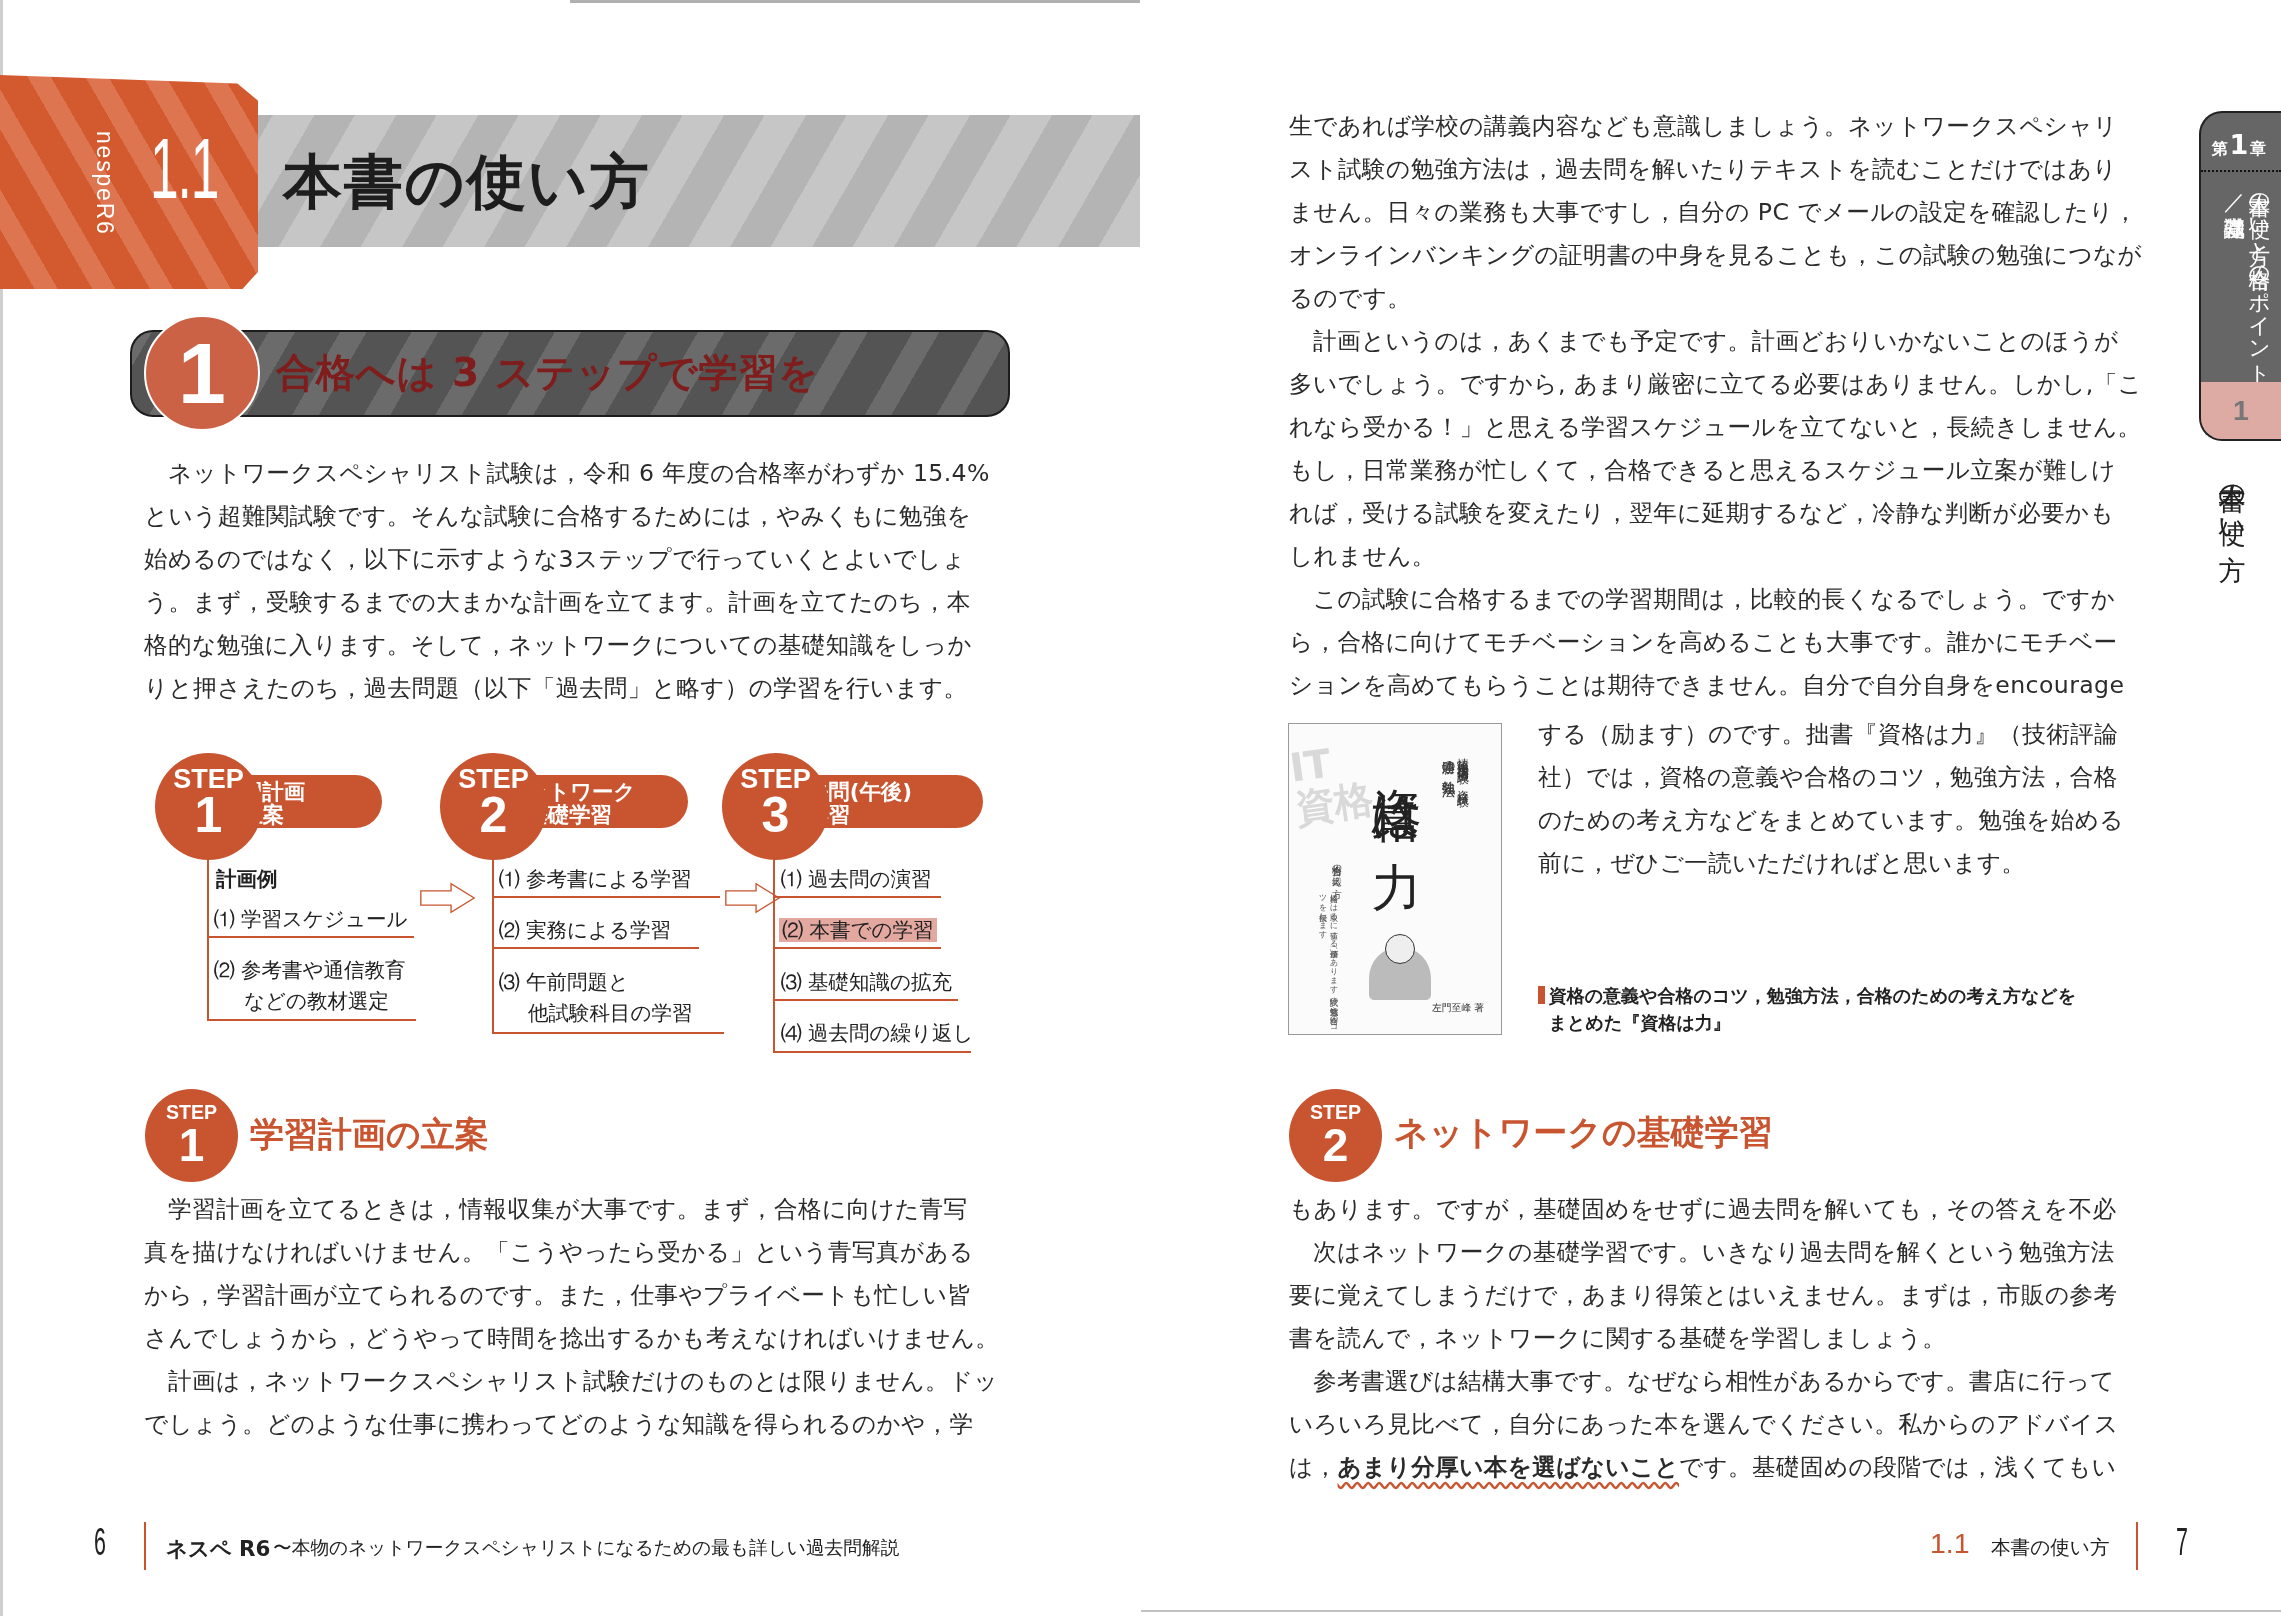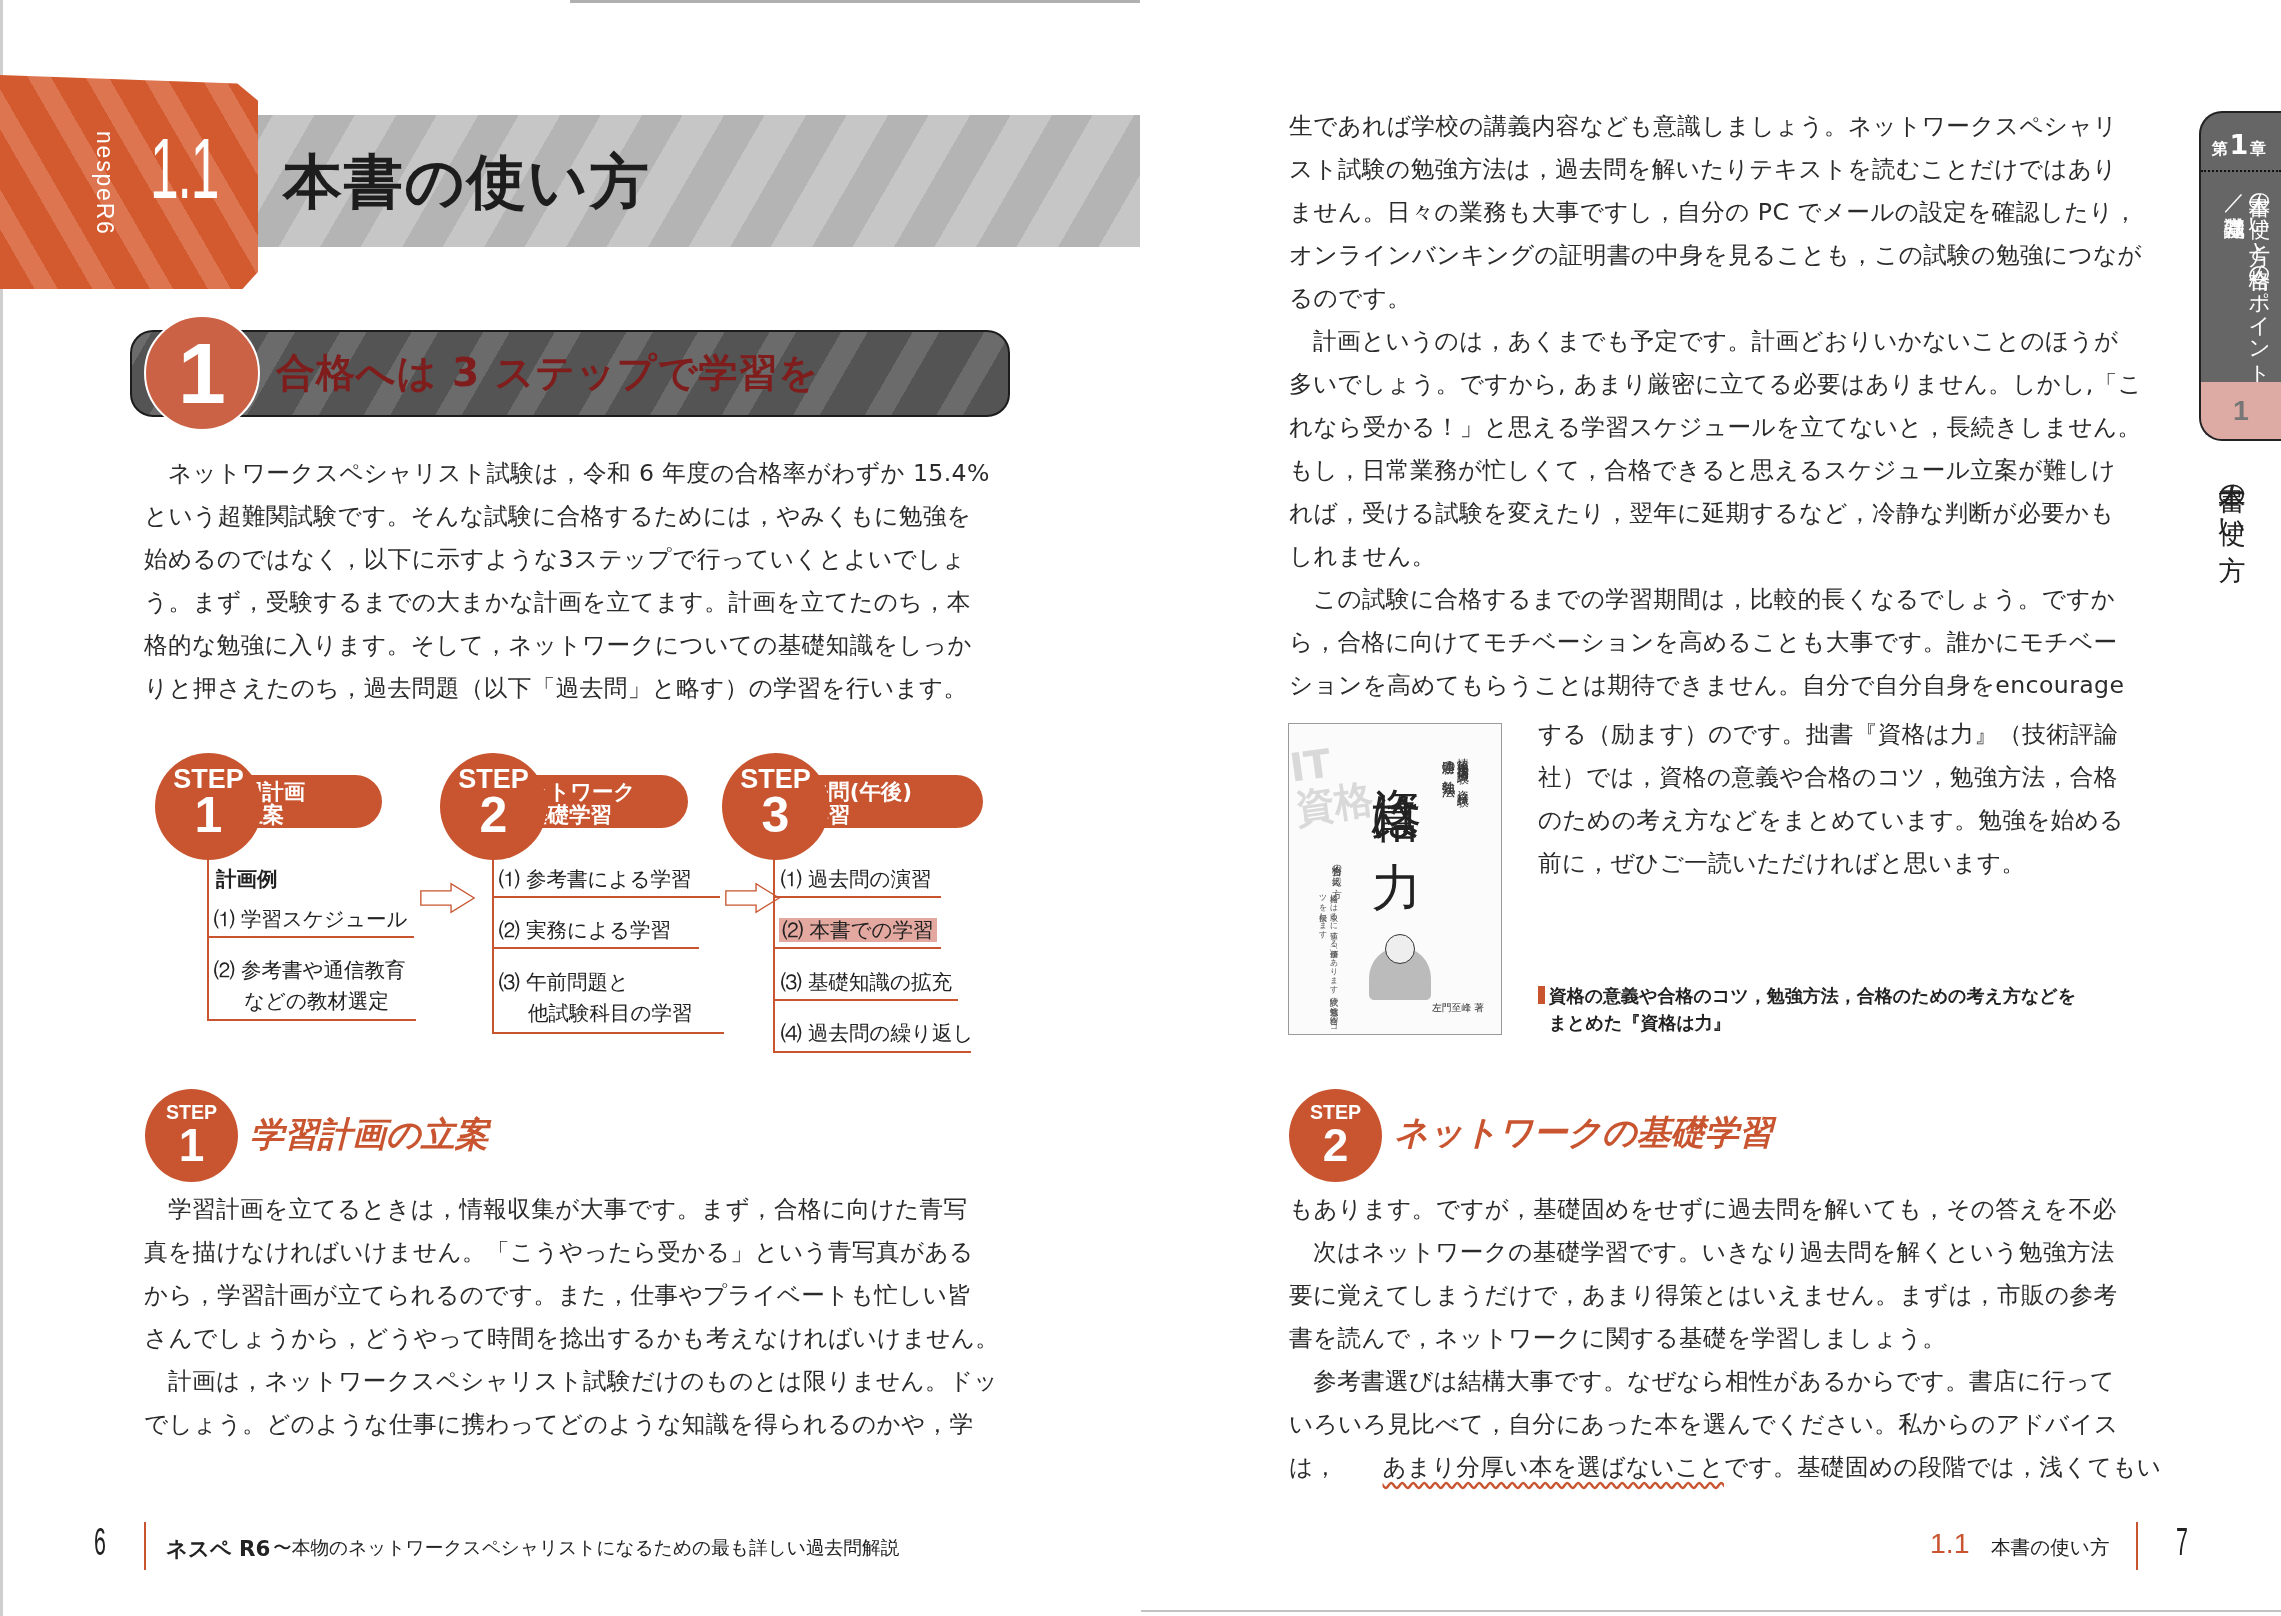--- a/index.html
+++ b/index.html
@@ -71,21 +71,21 @@
   .step-underline { position: absolute; height: 1.8px; background: #c8552f; }
   .arrow-icon { position: absolute; }
 
   
   .sub-circle {
     position: absolute; width: 93px; height: 93px; border-radius: 50%; background: #c8552f; color: #fff;
     text-align: center; font-family: "Liberation Sans", sans-serif; font-weight: bold;
   }
   .sub-circle .lbl { display: block; font-size: 19.6px; margin-top: 12.5px; line-height: 21.4px; }
   .sub-circle .num { display: block; font-size: 46px; line-height: 45px; }
-  .sub-title { position: absolute; color: #c8552f; font-size: 34px; font-weight: bold; font-style: italic; }
+  .sub-title { position: absolute; color: #c8552f; font-size: 34px; font-weight: bold; }
 
   
   .folio { position: absolute; font-family: "Liberation Sans", sans-serif; font-size: 39px; color: #222; transform: scaleX(0.55); }
   .foot-rule { position: absolute; width: 1.8px; height: 48px; background: #c8552f; }
   .foot-title { position: absolute; font-size: 21.4px; font-weight: bold; color: #222; }
   .foot-sub { position: absolute; font-size: 18.7px; color: #222; }
   .foot-sec { position: absolute; font-size: 28.5px; color: #c8552f; font-family: "Liberation Sans", sans-serif; }
   .foot-sectitle { position: absolute; font-size: 19.6px; color: #222; }
 
   
@@ -98,21 +98,21 @@
   .book .sub2 { position: absolute; left: 150px; top: 25px; writing-mode: vertical-rl; font-size: 13.4px; color: #333; letter-spacing: 1.8px; }
   .book .side { position: absolute; left: 41px; top: 134px; writing-mode: vertical-rl; font-size: 9.8px; color: #444; }
   .book .side2 { position: absolute; left: 27px; top: 165px; writing-mode: vertical-rl; font-size: 8px; color: #555; }
   .book .author { position: absolute; left: 143px; top: 278px; font-size: 9.8px; color: #333; }
   .book .figure { position: absolute; left: 80px; top: 223px; width: 62px; height: 53px; border-radius: 31px 31px 5.3px 5.3px; background: #bbb; }
   .book .face { position: absolute; left: 96px; top: 210px; width: 30px; height: 30px; border-radius: 50%; background: #eee; border: 1.8px solid #333; }
 
   .caption { position: absolute; left: 1538px; top: 982px; font-size: 18px; font-weight: bold; color: #222; line-height: 27px; }
   .caption .mark { display: inline-block; width: 7.1px; height: 18px; background: #c8552f; margin-right: 3.6px; vertical-align: -1.8px; }
 
-  .wavy { text-decoration: underline wavy #c8552f; text-underline-offset: 7.1px; font-weight: normal; margin-left: 45px; }
+  .wavy { text-decoration: underline wavy #c8552f; text-underline-offset: 7.1px; font-weight: bold; }
 
   
   .thumb {
     position: absolute; left: 2199px; top: 111px; width: 82px; height: 330px; background: #666;
     border-radius: 23px 0 0 23px; border: 2.7px solid #222; border-right: none; overflow: hidden;
   }
   .thumb .chap { position: absolute; top: 16px; left: 10.7px; color: #fff; font-size: 16px; font-weight: bold; }
   .thumb .chap b { font-size: 27px; margin: 0 1.8px; }
   .thumb .dots { position: absolute; left: 0; right: 0; top: 57px; border-top: 2.7px dotted #111; }
   .thumb .vt { position: absolute; top: 66px; right: 9px; writing-mode: vertical-rl; color: #fff; font-size: 21.4px; line-height: 25px; height: 205px; }

